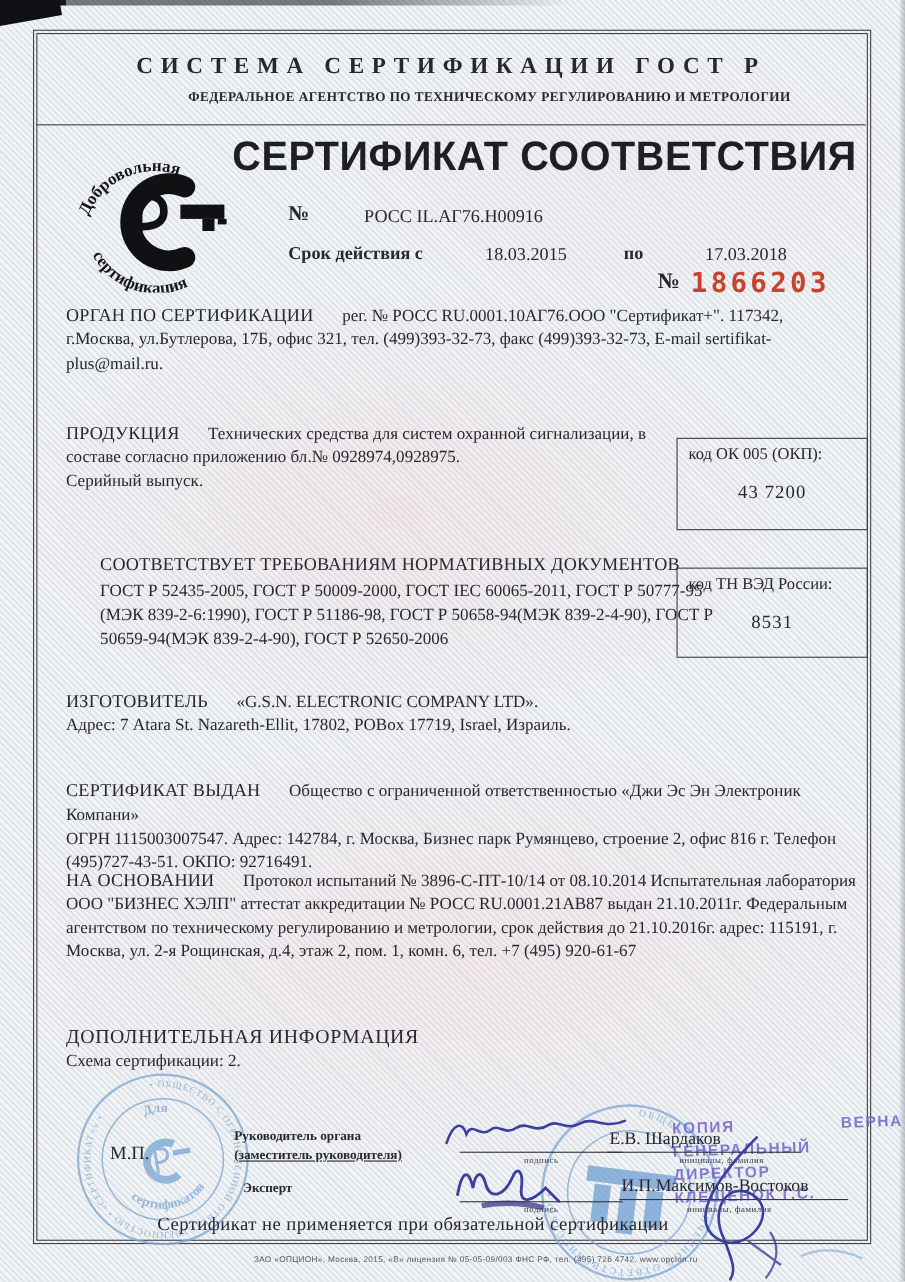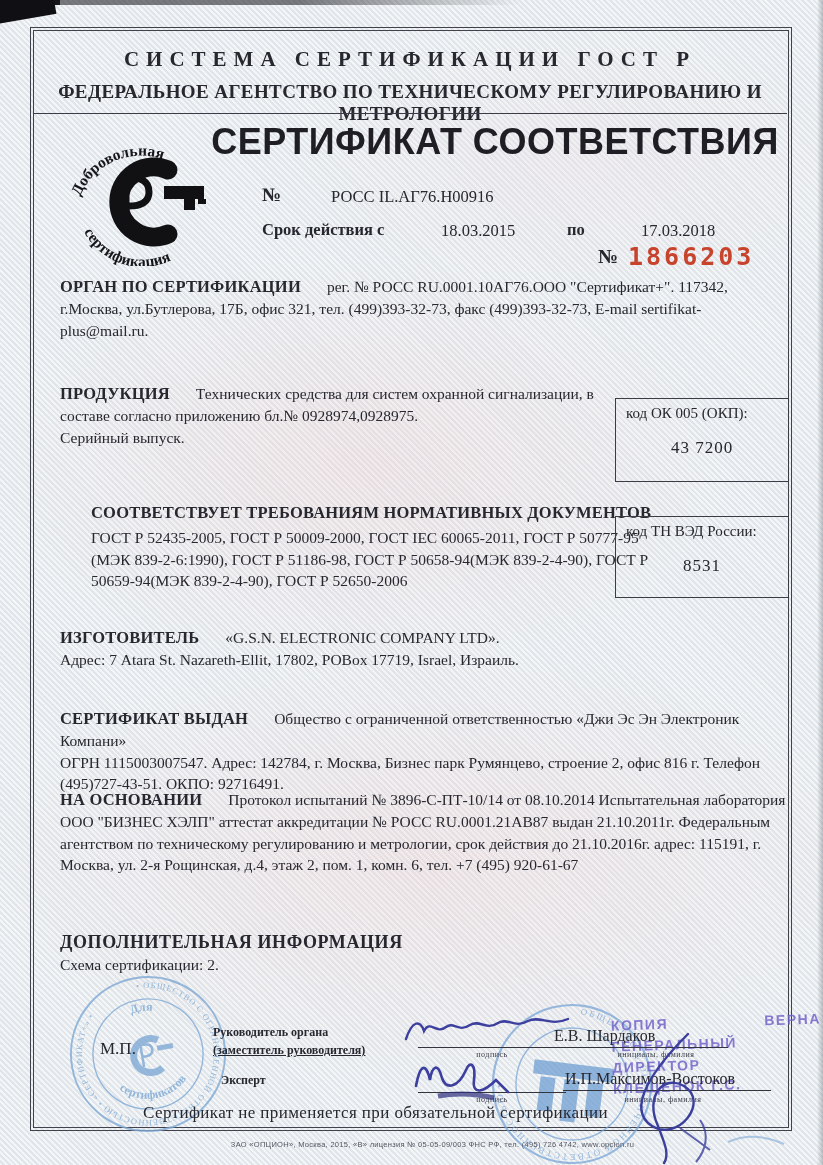--- a/index.html
+++ b/index.html
@@ -12,28 +12,28 @@
       radial-gradient(ellipse 420px 200px at 70% 14%, rgba(236,224,228,.35), transparent 70%),
       repeating-linear-gradient(45deg, rgba(255,255,255,.45) 0 2px, rgba(203,213,222,.32) 2px 4px),
       #e9edf0;}
   .edge-top{position:absolute;top:0;left:0;width:520px;height:5px;background:linear-gradient(to right,#15151a 0 60px,rgba(21,21,26,.55) 60px 300px,transparent);}
   .edge-corner{position:absolute;top:-14px;left:-16px;width:70px;height:34px;background:#101014;transform:rotate(-10deg);}
   .edge-right{position:absolute;top:0;right:0;width:6px;height:100%;background:linear-gradient(to left,rgba(120,125,135,.45),transparent);}
   .frame{position:absolute;left:30px;top:27px;width:760px;height:1102px;border:1.6px solid #42424c;}
   .frame-inner{position:absolute;inset:2px;border:1px solid #42424c;}
   .hsep{position:absolute;left:33px;top:113px;width:754px;border-top:1.8px solid #3c3c46;}
   .hdr1{position:absolute;left:33px;top:47px;width:754px;text-align:center;font-weight:bold;font-size:21px;letter-spacing:7px;}
-  .hdr2{position:absolute;left:33px;top:81px;width:754px;text-align:center;font-weight:bold;font-size:19px;letter-spacing:.4px;}
+  .hdr2{position:absolute;left:33px;top:81px;width:754px;text-align:center;font-weight:bold;font-size:12px;letter-spacing:.4px;padding-left:35px;}
   .title{position:absolute;left:206px;top:121px;width:578px;text-align:center;
     font-family:"Liberation Sans",sans-serif;font-weight:bold;font-size:36px;letter-spacing:.5px;color:#1e1e24;transform:scaleY(1.04);}
   .numrow{position:absolute;font-size:16.5px;}
   .b{font-weight:bold;}
   .rednum{font-family:"DejaVu Sans Mono",monospace;font-weight:bold;font-size:25px;letter-spacing:3px;color:#c8432c;text-align:right;}
   .sec{position:absolute;font-size:15.5px;line-height:1.36;}
-  .sec .sec-h{font-weight:bold;font-size:16.5px;margin-right:26px;letter-spacing:.2px;}
+  .sec .sec-h{font-weight:normal;font-size:16.5px;margin-right:26px;letter-spacing:.2px;}
   .codebox{position:absolute;border:1.6px solid #3c3c46;font-size:15px;}
   .codebox .cb-label{padding:6px 0 0 10px;}
   .codebox .cb-value{text-align:center;margin-top:16px;font-size:17px;letter-spacing:1px;}
   .sigline{position:absolute;border-top:1.2px solid #34343e;}
   .caption{position:absolute;font-size:8px;color:#3a3a46;text-align:center;letter-spacing:.5px;}
   .namebox{position:absolute;font-size:16px;border-bottom:1.2px solid #34343e;padding:0 6px 2px 2px;}
   .lbl{position:absolute;font-weight:bold;font-size:12px;text-align:right;}
   .ulbl{text-decoration:underline;}
   .note{position:absolute;left:0;top:1103px;width:751px;text-align:center;font-size:17px;letter-spacing:.4px;}
   .imprint{position:absolute;left:0;top:1140px;width:823px;text-align:center;

